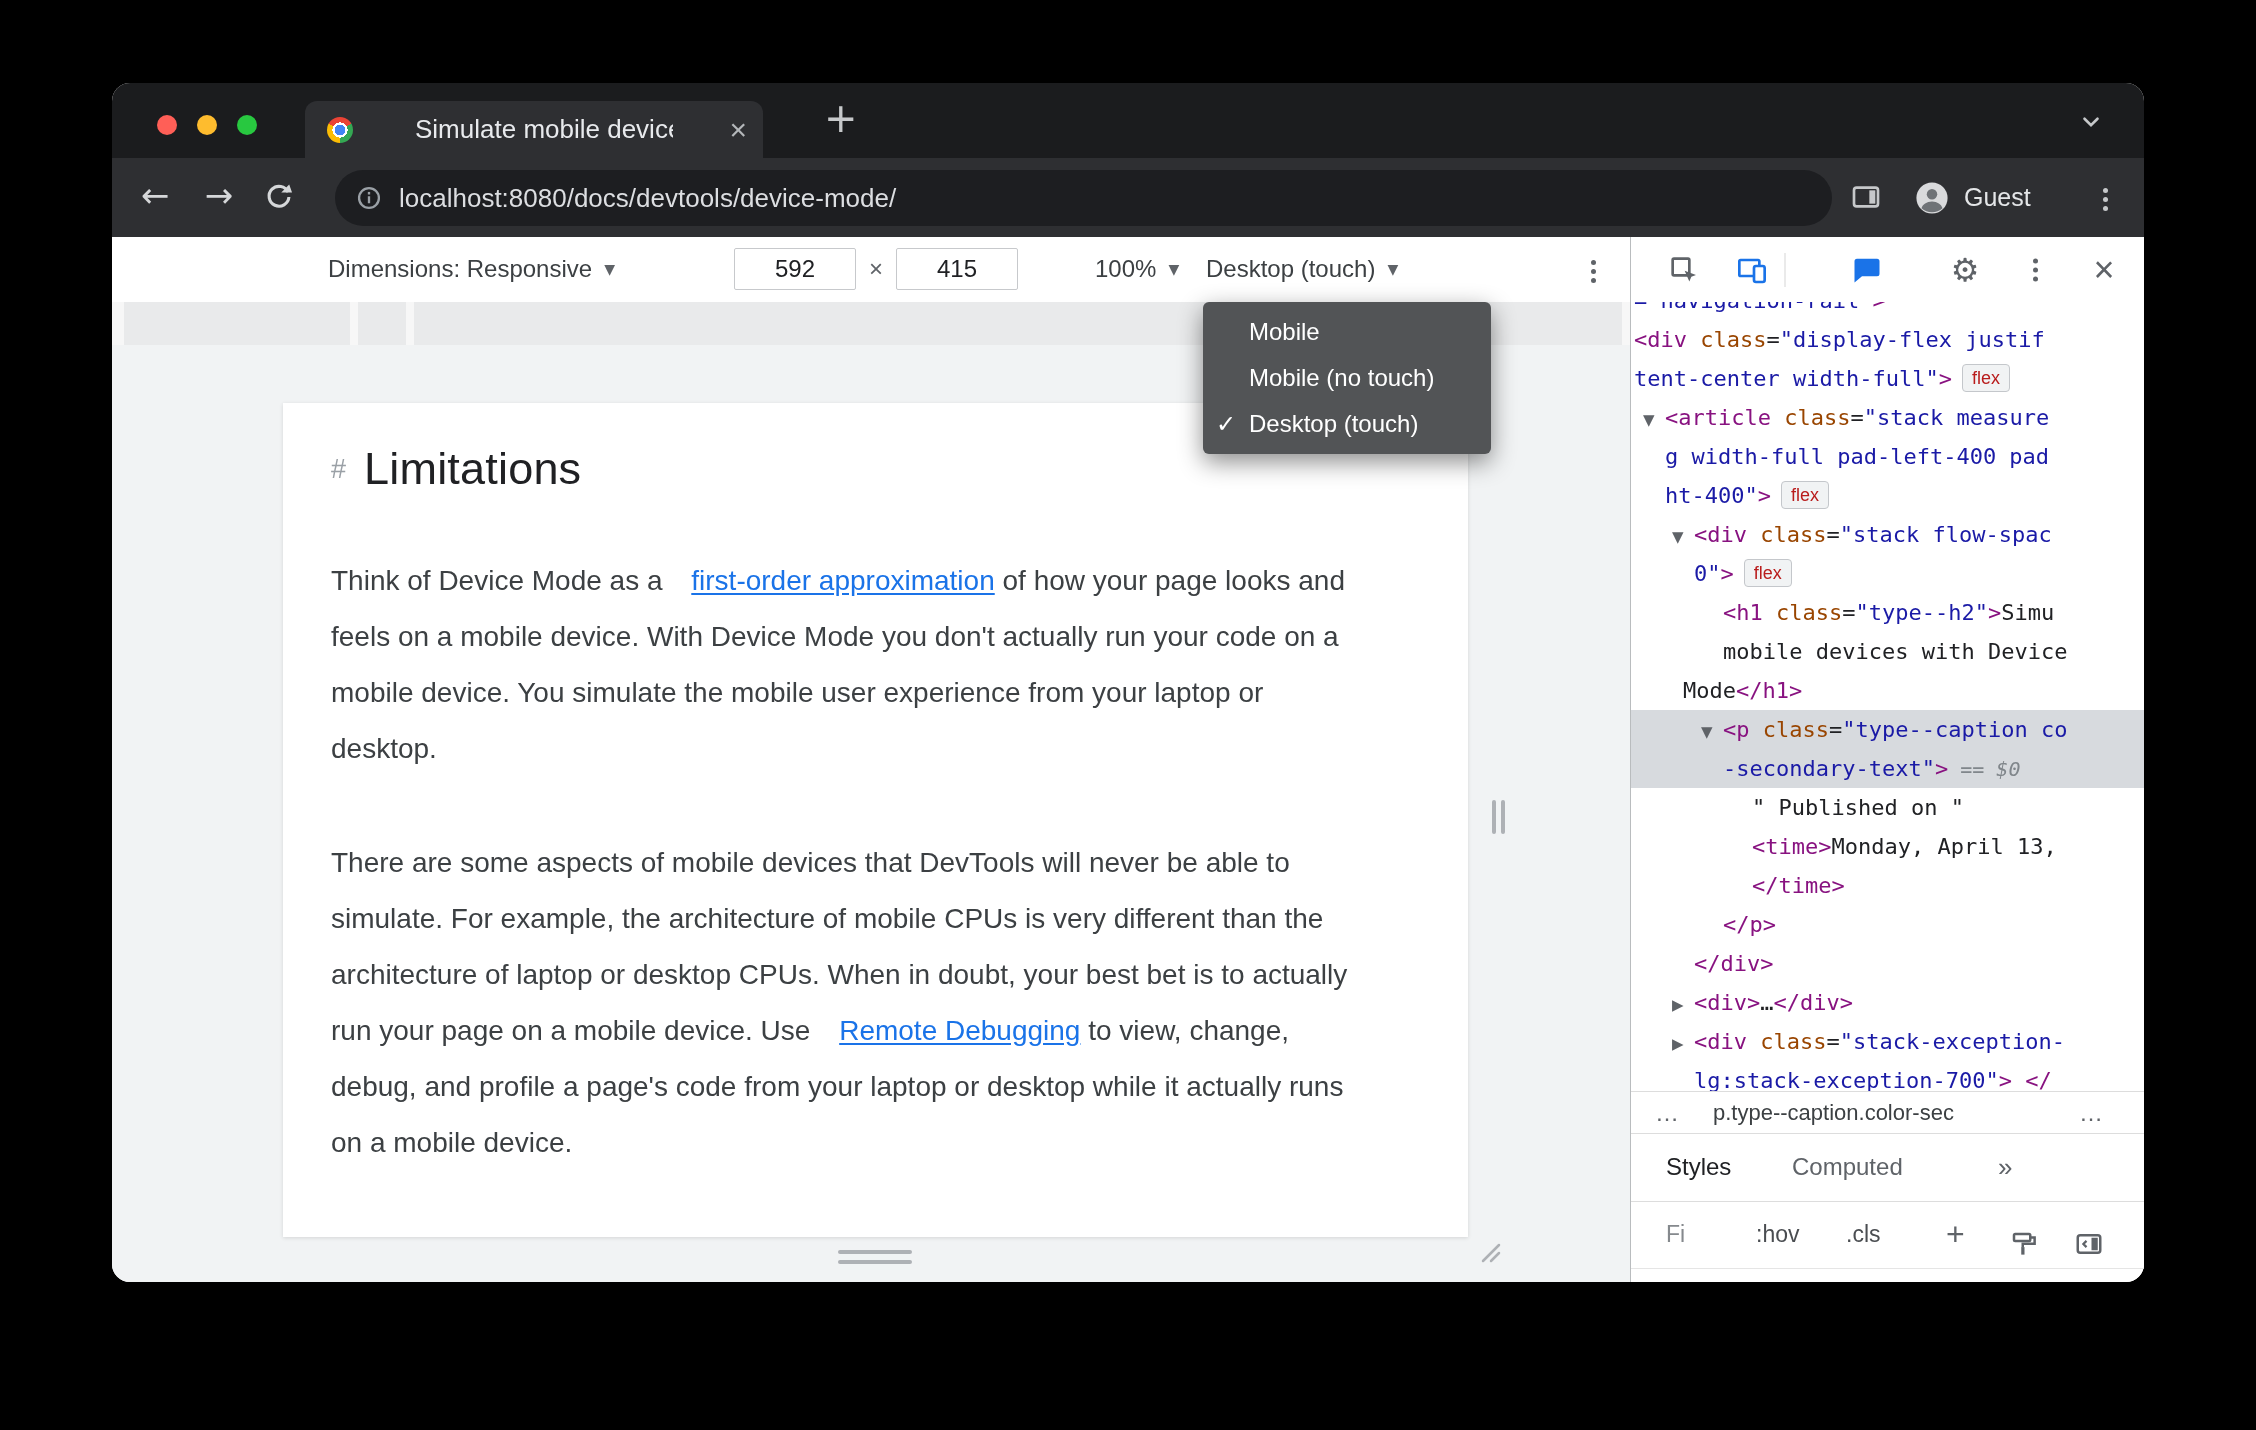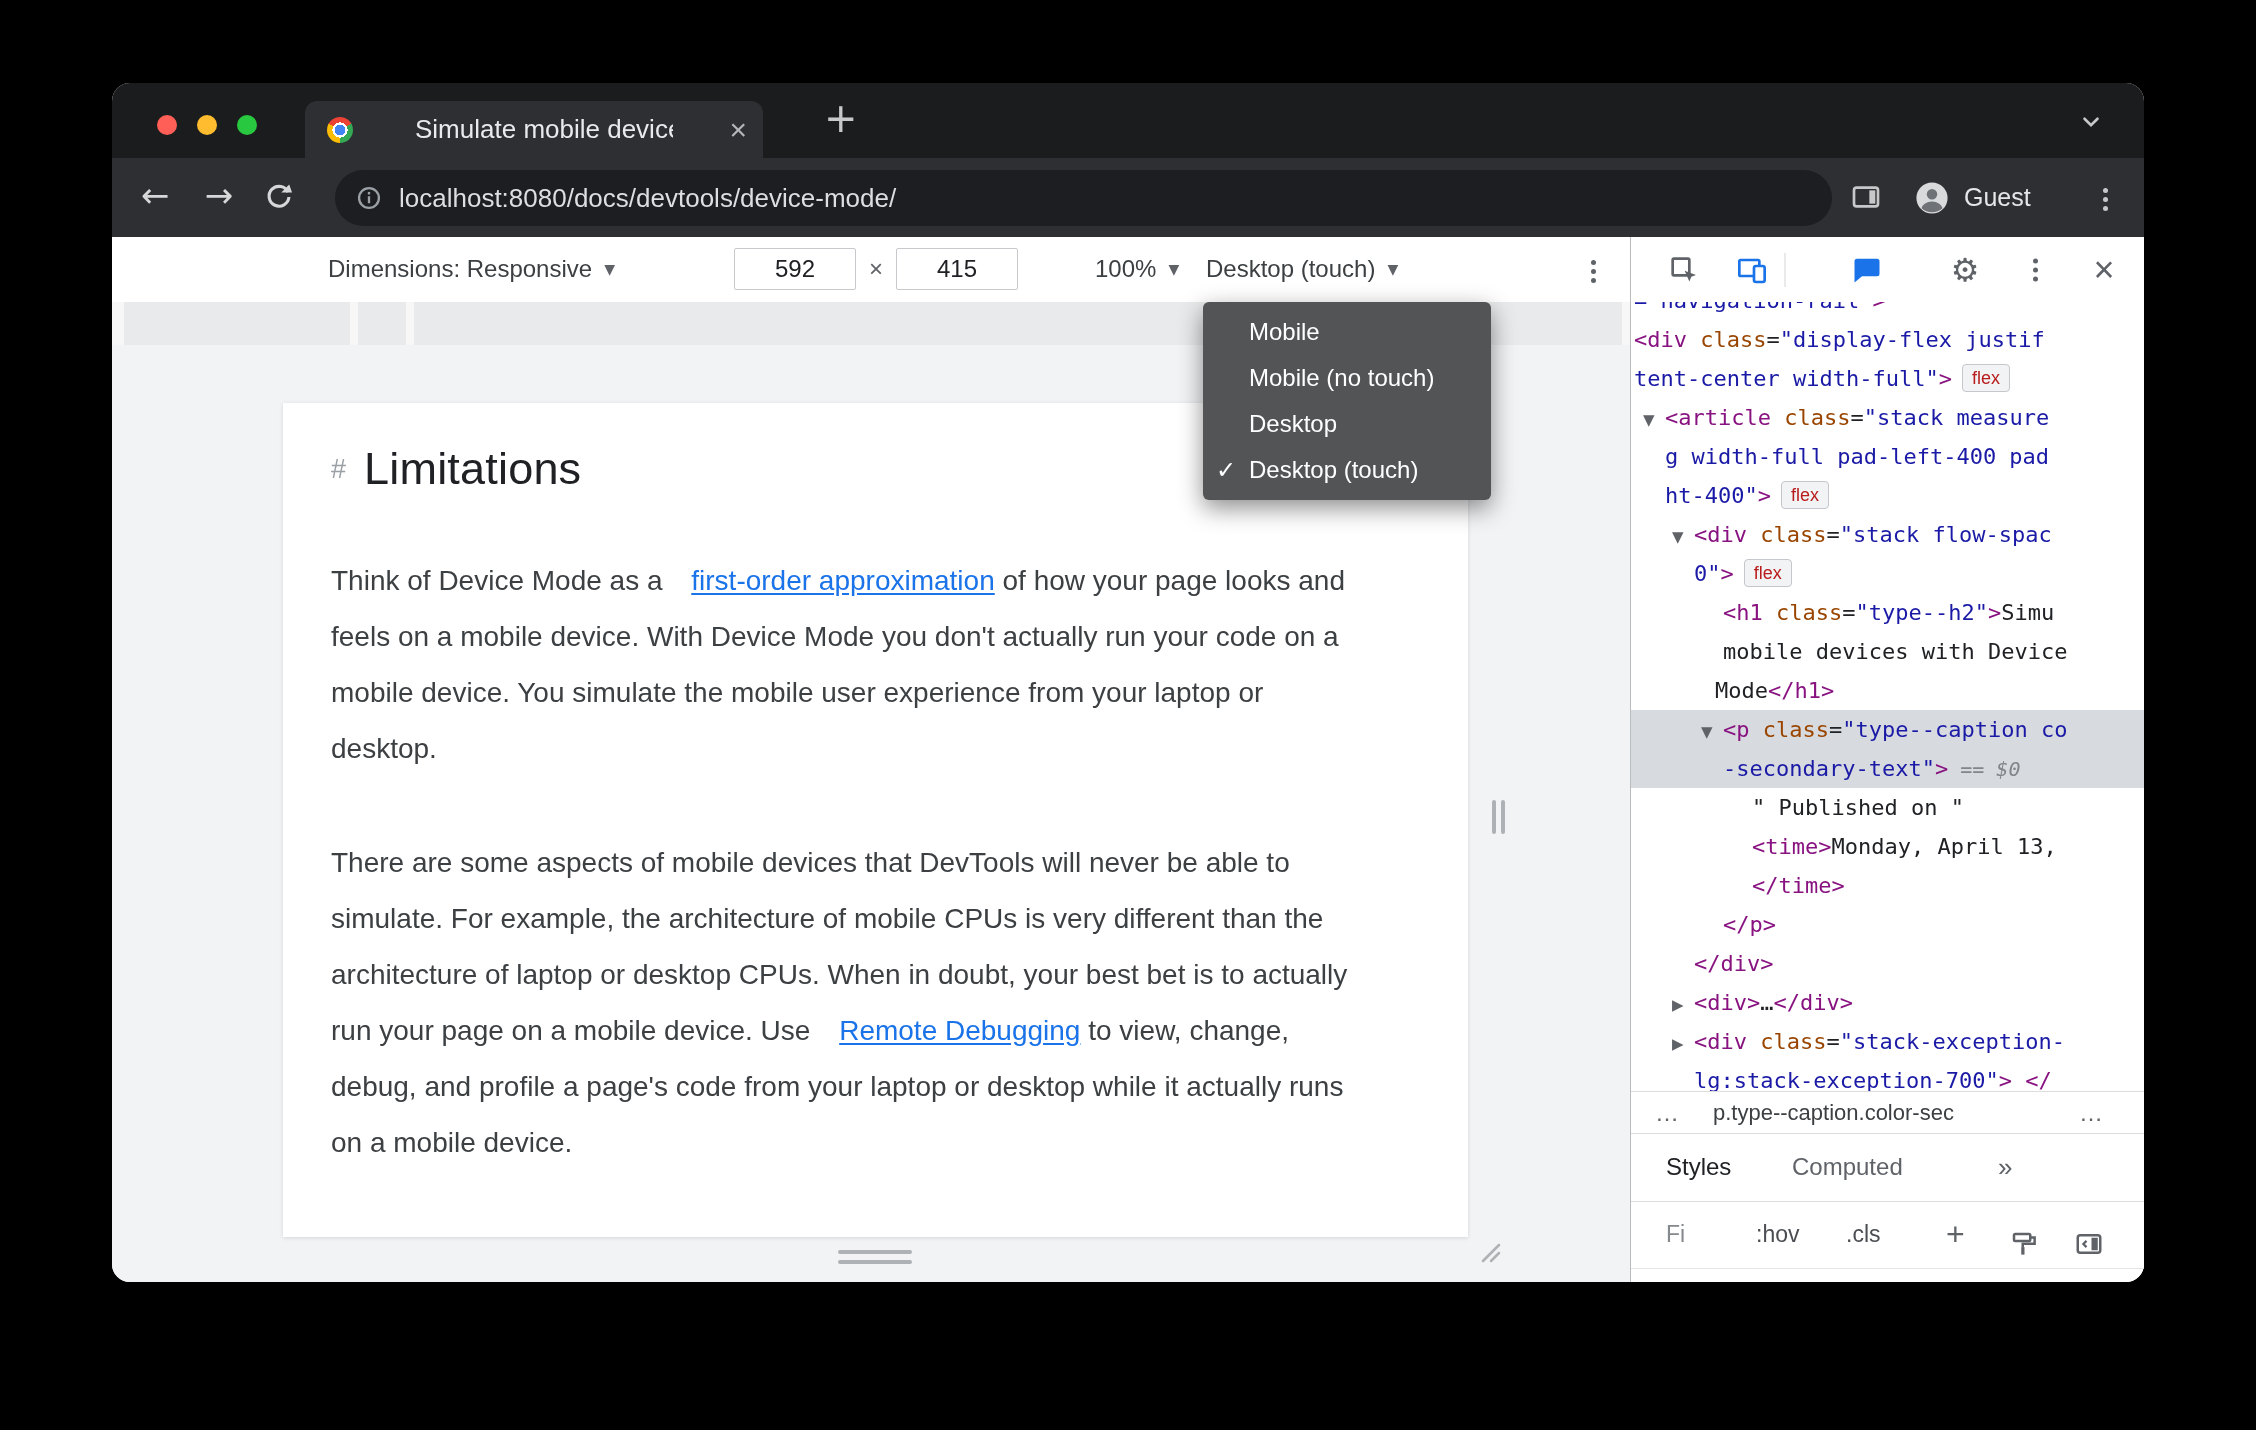--- a/index.html
+++ b/index.html
@@ -256,21 +256,21 @@
             <div class="dom-line clip" style="padding-left: 3px;"><span class="tok-val">="navigation-rail"</span><span class="tok-tag">&gt;</span></div>
             <div class="dom-line" style="padding-left: 3px;"><span class="tok-tag">&lt;div </span><span class="tok-attr">class</span><span class="tok-punc">=</span><span class="tok-val">"display-flex justif</span></div>
             <div class="dom-line" style="padding-left: 3px;"><span class="tok-val">tent-center width-full"</span><span class="tok-tag">&gt;</span><span class="tok-badge">flex</span></div>
             <div class="dom-line" style="padding-left: 12px;"><span class="tok-arrow">▼</span><span class="tok-tag">&lt;article </span><span class="tok-attr">class</span><span class="tok-punc">=</span><span class="tok-val">"stack measure</span></div>
             <div class="dom-line" style="padding-left: 34px;"><span class="tok-val">g width-full pad-left-400 pad</span></div>
             <div class="dom-line" style="padding-left: 34px;"><span class="tok-val">ht-400"</span><span class="tok-tag">&gt;</span><span class="tok-badge">flex</span></div>
             <div class="dom-line" style="padding-left: 41px;"><span class="tok-arrow">▼</span><span class="tok-tag">&lt;div </span><span class="tok-attr">class</span><span class="tok-punc">=</span><span class="tok-val">"stack flow-spac</span></div>
             <div class="dom-line" style="padding-left: 63px;"><span class="tok-val">0"</span><span class="tok-tag">&gt;</span><span class="tok-badge">flex</span></div>
             <div class="dom-line" style="padding-left: 92px;"><span class="tok-tag">&lt;h1 </span><span class="tok-attr">class</span><span class="tok-punc">=</span><span class="tok-val">"type--h2"</span><span class="tok-tag">&gt;</span><span class="tok-txt">Simu</span></div>
             <div class="dom-line" style="padding-left: 92px;"><span class="tok-txt">mobile devices with Device</span></div>
-            <div class="dom-line" style="padding-left: 84px;"><span class="tok-txt">Mode</span><span class="tok-tag">&lt;/h1&gt;</span></div>
+            <div class="dom-line" style="padding-left: 52px;"><span class="tok-txt">Mode</span><span class="tok-tag">&lt;/h1&gt;</span></div>
             <div class="dom-line sel" style="padding-left: 70px;"><span class="tok-arrow">▼</span><span class="tok-tag">&lt;p </span><span class="tok-attr">class</span><span class="tok-punc">=</span><span class="tok-val">"type--caption co</span></div>
             <div class="dom-line sel" style="padding-left: 92px;"><span class="tok-val">-secondary-text"</span><span class="tok-tag">&gt;</span><span class="tok-meta"> == $0</span></div>
             <div class="dom-line" style="padding-left: 121px;"><span class="tok-txt">" Published on "</span></div>
             <div class="dom-line" style="padding-left: 121px;"><span class="tok-tag">&lt;time&gt;</span><span class="tok-txt">Monday, April 13,</span></div>
             <div class="dom-line" style="padding-left: 121px;"><span class="tok-tag">&lt;/time&gt;</span></div>
             <div class="dom-line" style="padding-left: 92px;"><span class="tok-tag">&lt;/p&gt;</span></div>
             <div class="dom-line" style="padding-left: 63px;"><span class="tok-tag">&lt;/div&gt;</span></div>
             <div class="dom-line" style="padding-left: 41px;"><span class="tok-arrow">▶</span><span class="tok-tag">&lt;div&gt;</span><span class="tok-txt">…</span><span class="tok-tag">&lt;/div&gt;</span></div>
             <div class="dom-line" style="padding-left: 41px;"><span class="tok-arrow">▶</span><span class="tok-tag">&lt;div </span><span class="tok-attr">class</span><span class="tok-punc">=</span><span class="tok-val">"stack-exception-</span></div>
             <div class="dom-line" style="padding-left: 63px;"><span class="tok-val">lg:stack-exception-700"</span><span class="tok-tag">&gt; &lt;/</span></div>
@@ -307,18 +307,17 @@
                 <path d="M10 9.5L7.5 12l2.5 2.5" fill="none" stroke="#5f6368" stroke-width="1.8"></path>
               </svg>
           </span>
         </div>
       </div>
     </div>
 
     <div class="dropdown">
         <div class="menu-item"><span class="menu-check"></span><span>Mobile</span></div>
         <div class="menu-item"><span class="menu-check"></span><span>Mobile (no touch)</span></div>
-        <div class="menu-item"><span class="menu-check"></span><span>Desktop</span></div>
         <div class="menu-item"><span class="menu-check">✓</span><span>Desktop (touch)</span></div>
       </div>
 
   </div>
 </div>
 
 </body></html>

